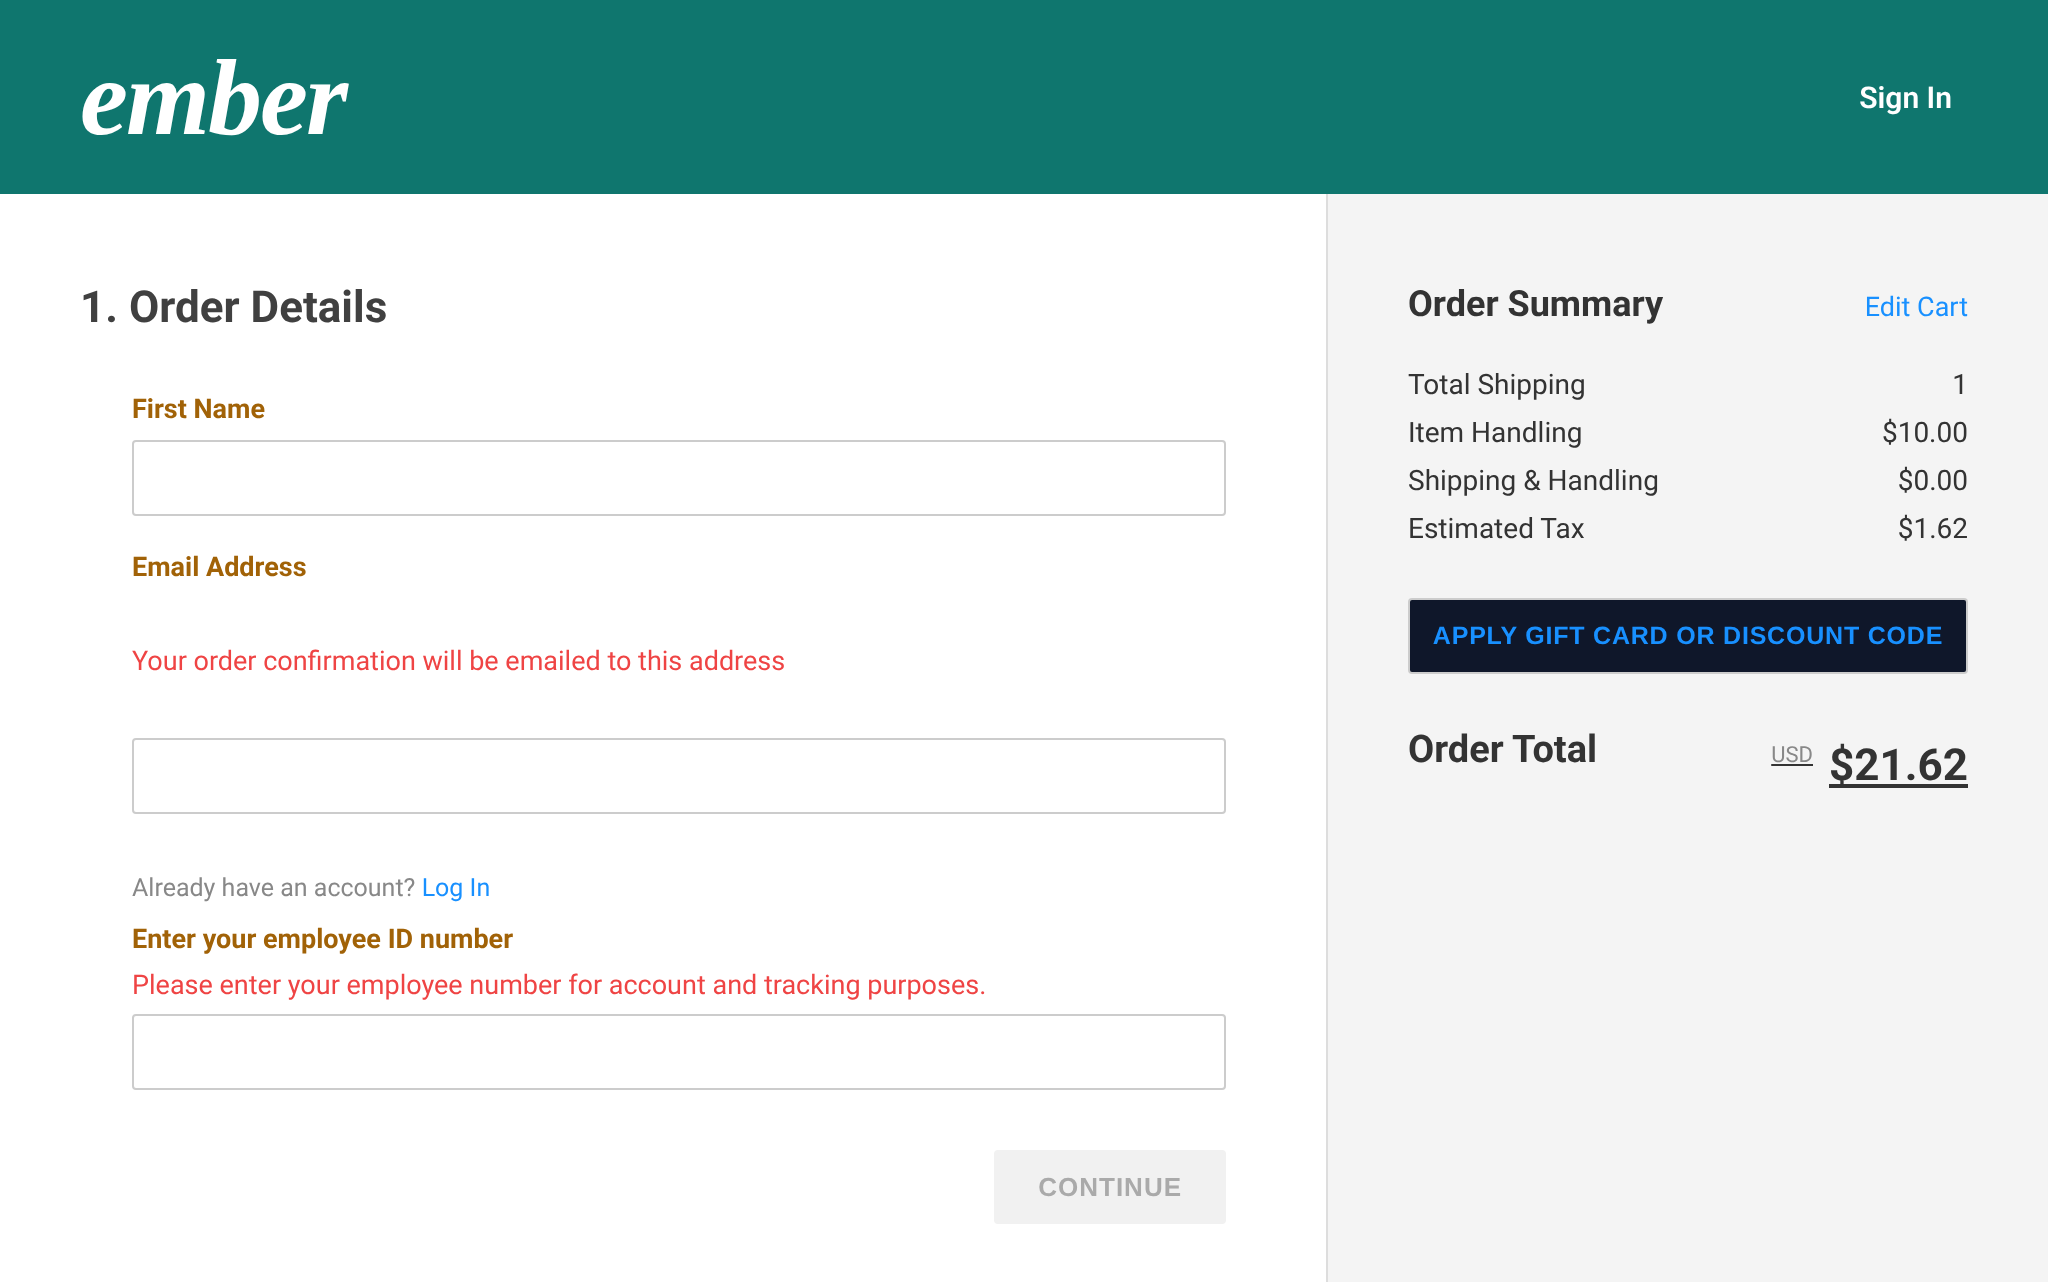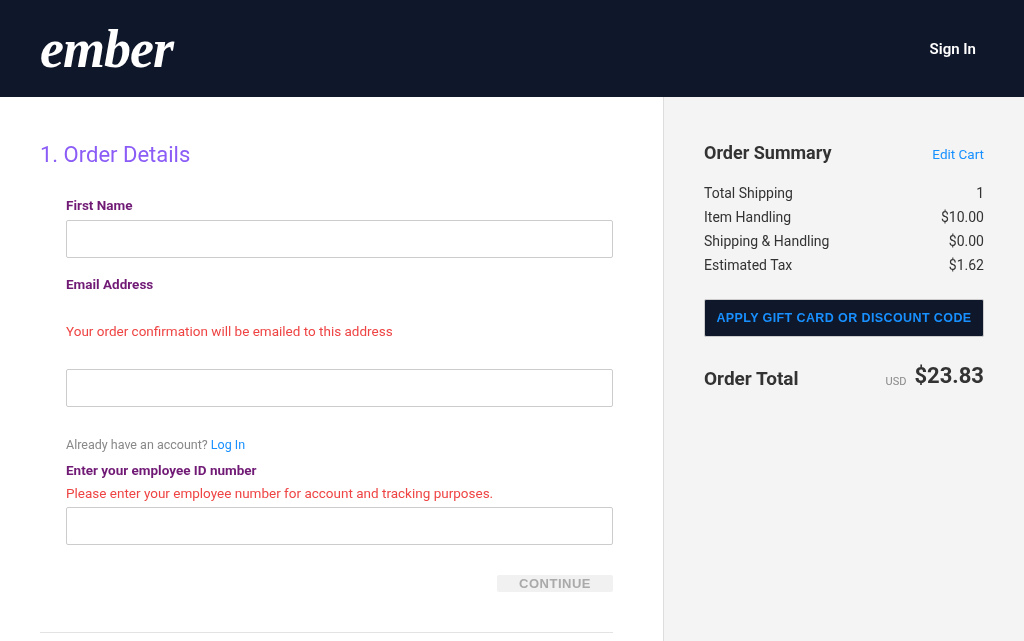--- a/index.html
+++ b/index.html
@@ -3,21 +3,21 @@
 <meta charset="utf-8">
 <style>
   * { box-sizing: border-box; margin: 0; padding: 0; }
   body {
     font-family: -apple-system, BlinkMacSystemFont, "Segoe UI", Roboto, "Helvetica Neue", Arial, sans-serif;
     font-size: 14px;
     color: #333;
     background: #fff;
   }
   .header {
-    background: #0f172a;
+    background: #0f766e;
     height: 97px;
     display: flex;
     align-items: center;
     justify-content: space-between;
     padding: 0 48px 0 40px;
   }
   .logo {
     font-family: 'Brush Script MT', cursive;
     color: #fff;
     font-size: 54px;
@@ -42,22 +42,22 @@
     padding: 45px 50px 30px 40px;
     border-right: 1px solid #ddd;
   }
   .right {
     width: 360px;
     background: #f4f4f4;
     padding: 45px 40px 30px 40px;
   }
   .section-title {
     font-size: 22px;
-    color: #8b5cf6;
-    font-weight: 400;
+    color: #404040;
+    font-weight: 700;
     margin-bottom: 30px;
   }
   .inactive-title {
     font-size: 28px;
     color: #ec4899;
     font-weight: 400;
     padding: 14px 0 10px 0;
     border-top: 1px solid #e3e3e3;
   }
   .form-area {
@@ -70,21 +70,21 @@
   }
   .col {
     flex: 1;
     display: flex;
     flex-direction: column;
   }
   .field-label {
     font-weight: 700;
     font-size: 13.5px;
     margin-bottom: 7px;
-    color: #701a75;
+    color: #a16207;
   }
   .field-hint {
     color: #ef4444;
     font-size: 13.5px;
     margin-bottom: 6px;
   }
   .text-input {
     height: 38px;
     border: 1px solid #ccc;
     border-radius: 2px;
@@ -106,21 +106,21 @@
     display: flex;
     justify-content: flex-end;
     padding-right: 0;
     margin-top: 30px;
   }
   .continue-btn {
     background: #f1f1f1;
     color: #aaa;
     border: none;
     font-weight: 600;
-    padding: 1px 22px;
+    padding: 11px 22px;
     font-size: 13px;
     border-radius: 2px;
     letter-spacing: 0.5px;
     cursor: pointer;
   }
   
   .summary-header {
     display: flex;
     justify-content: space-between;
     align-items: baseline;
@@ -161,22 +161,23 @@
     justify-content: space-between;
     align-items: baseline;
     margin-top: 26px;
   }
   .total-label {
     font-size: 19px;
     font-weight: 700;
   }
   .total-right {
     display: flex;
-    align-items: flex-end;
+    align-items: flex-start;
     gap: 8px;
+    text-decoration: underline;
   }
   .currency-code {
     font-size: 11px;
     color: #888;
     font-weight: 400;
   }
   .total-value {
     font-size: 22px;
     font-weight: 700;
   }
@@ -251,19 +252,19 @@
       <span>Estimated Tax</span>
       <span>$1.62</span>
     </div>
 
     <button class="promo-btn">APPLY GIFT CARD OR DISCOUNT CODE</button>
 
     <div class="total-row">
       <span class="total-label">Order Total</span>
       <span class="total-right">
         <span class="currency-code">USD</span>
-        <span class="total-value">$23.83</span>
+        <span class="total-value">$21.62</span>
       </span>
     </div>
 
   </div>
 
 </div>
 
 </body></html>

